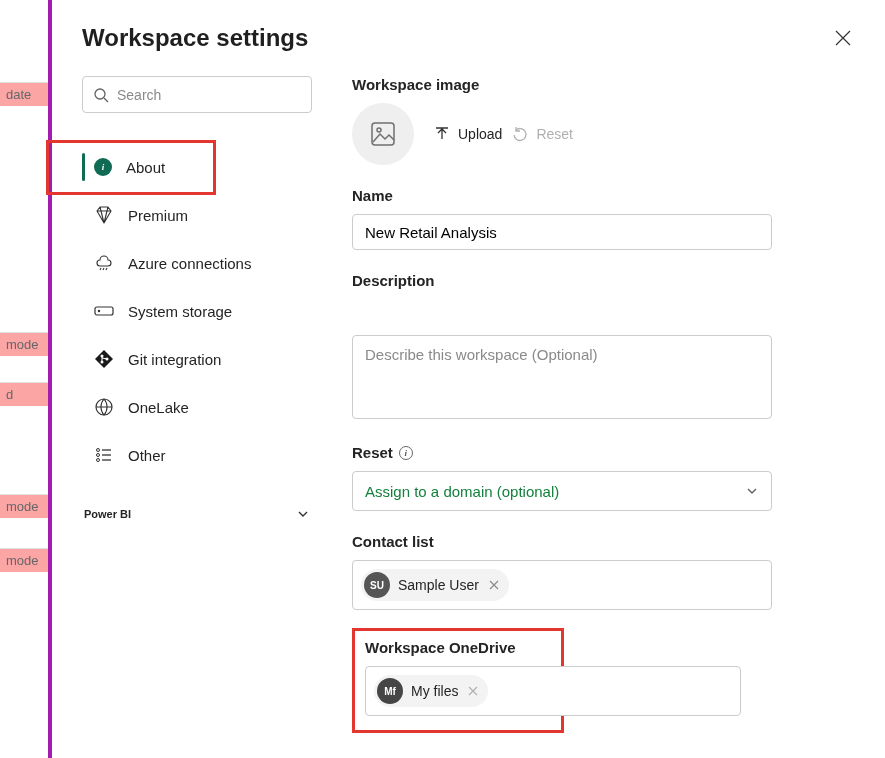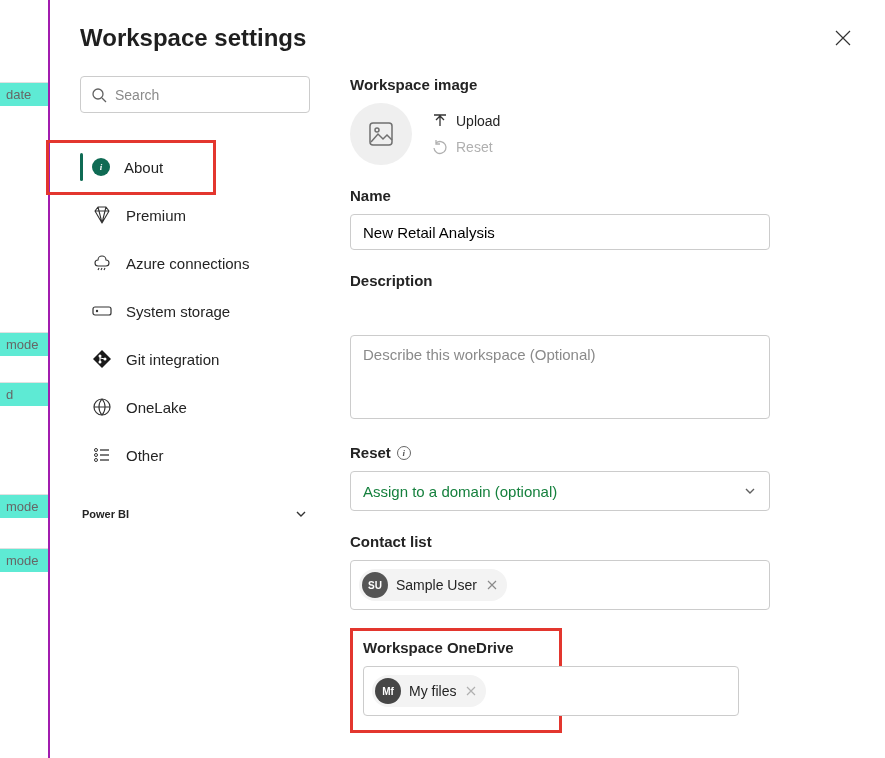--- a/index.html
+++ b/index.html
@@ -10,34 +10,34 @@
       font-size: 14px;
       width: 885px;
       height: 758px;
       position: relative;
       overflow: hidden;
     }
     .bg-strip {
       position: absolute;
       left: 0;
       width: 48px;
-      background: #5eead4;
+      background: #fca5a5;
       color: #666;
       font-size: 13px;
       padding: 4px 6px;
       border-top: 1px solid #e1e1e1;
     }
     .panel {
       position: absolute;
       left: 48px;
       top: 0;
       right: 0;
       bottom: 0;
       background: #fff;
-      border-left: 2px solid #a21caf;
+      border-left: 4px solid #a21caf;
       padding: 24px 30px;
       display: flex;
       flex-direction: column;
     }
     .panel-header {
       display: flex;
       justify-content: space-between;
       align-items: center;
       margin-bottom: 24px;
     }
@@ -148,21 +148,21 @@
       align-items: center;
       gap: 6px;
     }
     .field-group { margin-bottom: 22px; }
     .ws-image-row { display: flex; align-items: center; gap: 20px; }
     .ws-image-placeholder {
       width: 62px; height: 62px; border-radius: 50%;
       background: #efefef; display: flex;
       align-items: center; justify-content: center;
     }
-    .ws-image-actions { display: flex; flex-direction: column; gap: 10px; font-size: 14px; }
+    .ws-image-actions { display: flex; flex-direction: row; gap: 10px; font-size: 14px; }
     .ws-action { display: flex; align-items: center; gap: 8px; cursor: pointer; }
     .ws-action.disabled { color: #b0b0b0; cursor: default; }
     .text-input, .text-area, .select-input, .chip-input {
       width: 100%;
       border: 1px solid #ccc;
       border-radius: 4px;
       font-size: 15px;
       font-family: inherit;
       background: #fff;
     }

